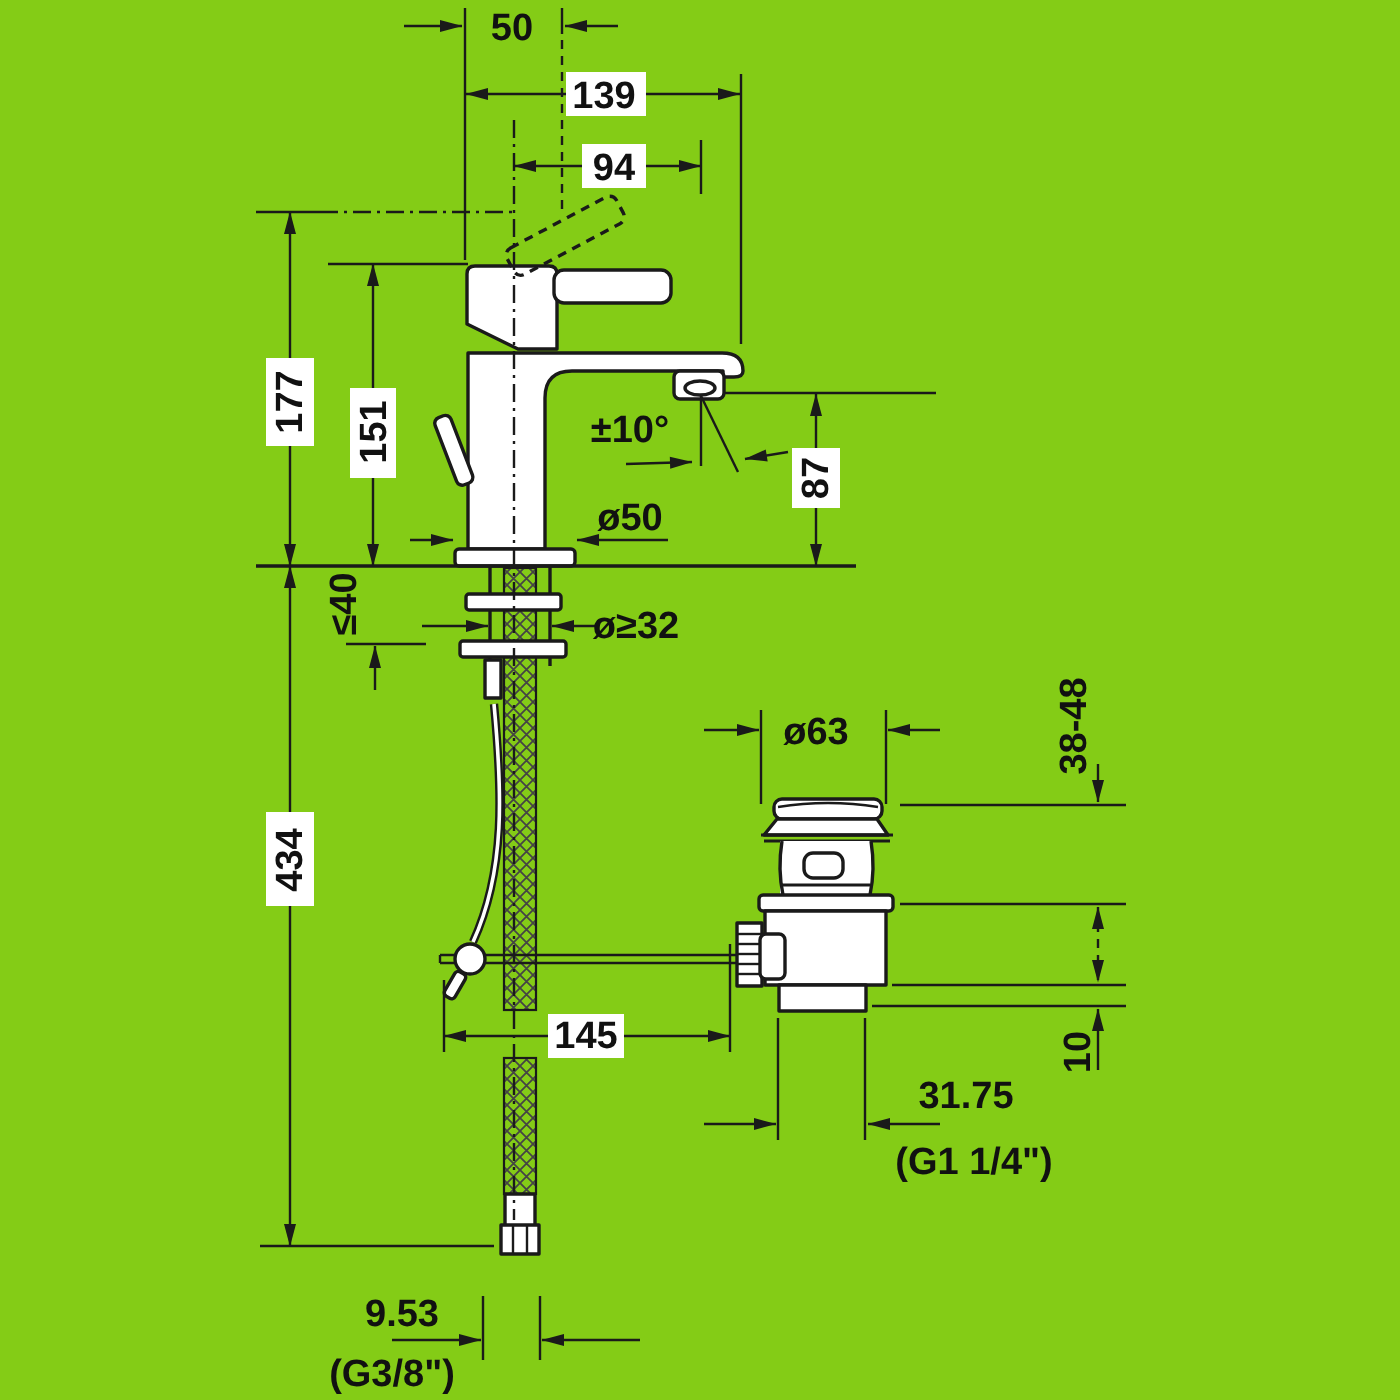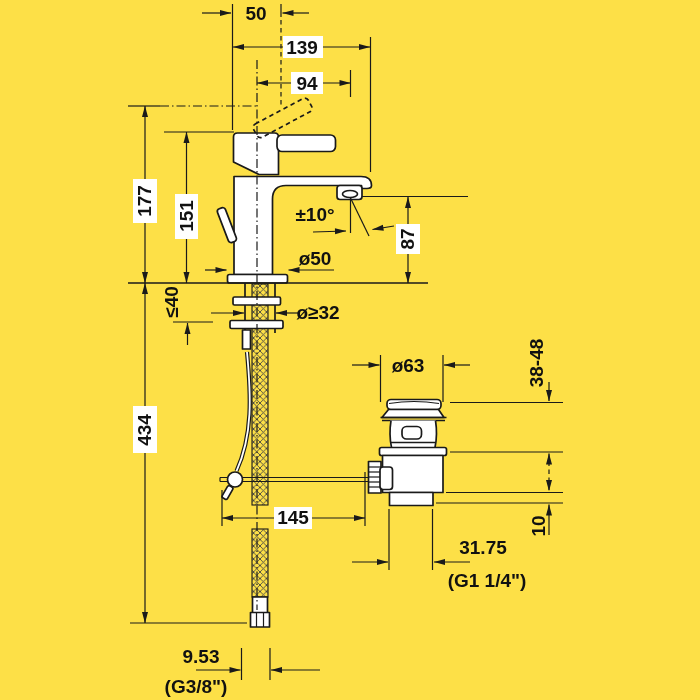--- a/index.html
+++ b/index.html
@@ -1,16 +1,16 @@
 <!DOCTYPE html>
 <html><head>
 <meta charset="utf-8">
 <style>
   html,body{margin:0;padding:0;background:#fff;}
-  .stage{width:700px;height:700px;position:relative;background:#fde047;overflow:hidden;
+  .stage{width:700px;height:700px;position:relative;background:#84cc16;overflow:hidden;
          font-family:"Liberation Sans", sans-serif;}
   svg text{font-family:"Liberation Sans", sans-serif;font-weight:bold;fill:#111;}
   .dim{font-size:19px;}
   .obj{stroke:#1a1a1a;stroke-width:1.7;fill:#fff;stroke-linejoin:round;}
   .objn{stroke:#1a1a1a;stroke-width:1.7;fill:none;stroke-linejoin:round;}
   .thin{stroke:#1a1a1a;stroke-width:1.2;fill:none;}
   .med{stroke:#1a1a1a;stroke-width:1.4;fill:none;}
   .dash{stroke-dasharray:4.5,3.5;}
   .dashdot{stroke-dasharray:9,3,1.5,3;}
   .lblbg{fill:#fff;stroke:none;}

